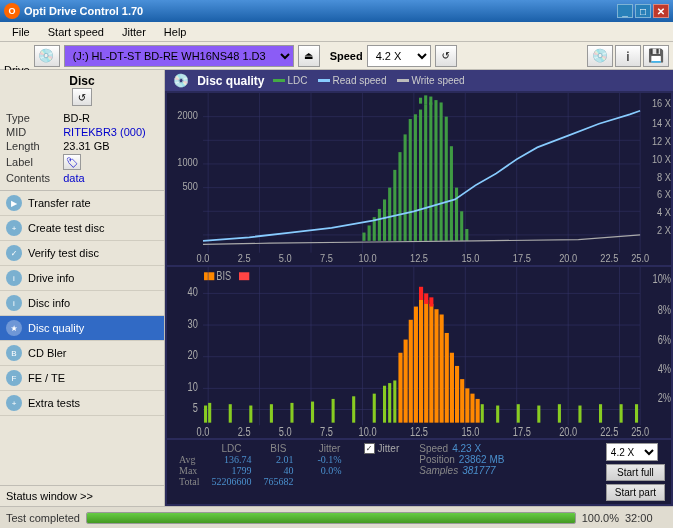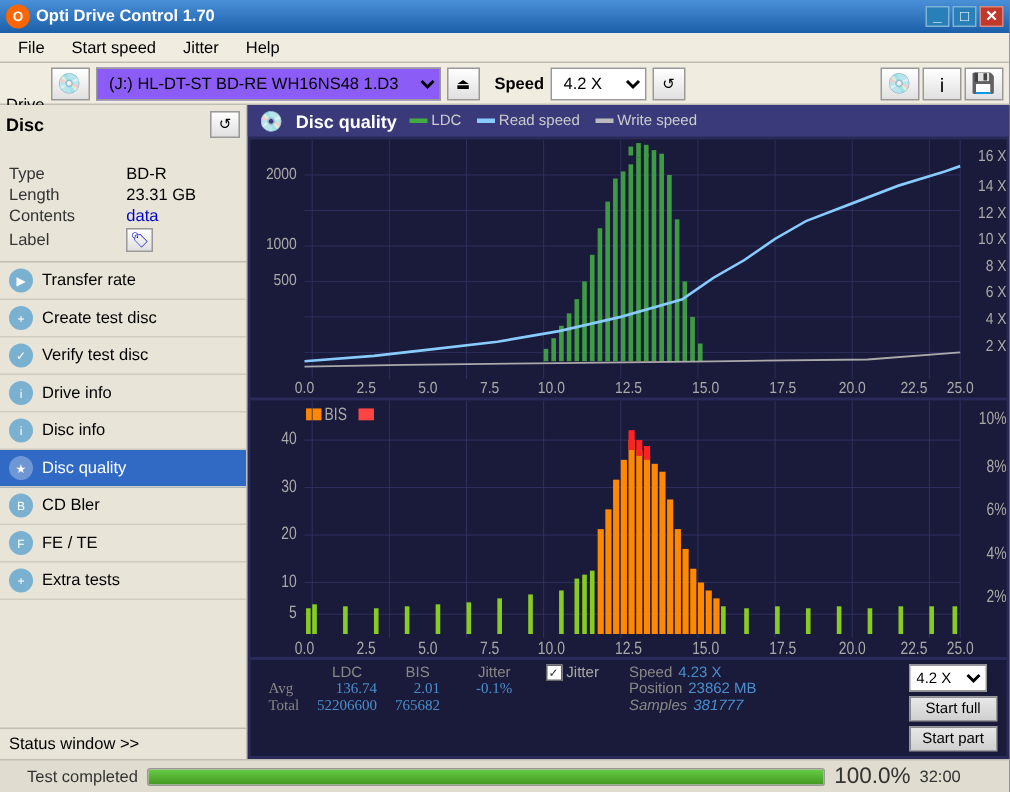--- a/index.html
+++ b/index.html
@@ -110,21 +110,22 @@
     }
     .disc-section {
       background: #e8e4d8;
       padding: 4px;
       border-bottom: 1px solid #c0bdb5;
     }
     .disc-header {
       display: flex;
       align-items: center;
       justify-content: space-between;
-      margin-bottom: 16px;
+      margin-bottom: 4px;
+      flex-direction: column;
     }
     .disc-title { font-weight: bold; font-size: 12px; }
     .disc-icon-btn {
       width: 20px; height: 18px;
       border: 1px solid #999;
       background: linear-gradient(to bottom, #fff, #e0e0e0);
       display: flex; align-items: center; justify-content: center;
       cursor: pointer; font-size: 10px;
     }
     .disc-info-table { width: 100%; font-size: 11px; }
@@ -236,37 +237,37 @@
       background: #e0dcd0;
       border-top: 1px solid #c0bdb5;
       display: flex;
       align-items: center;
       gap: 0;
     }
     .progress-section {
       flex: 1;
       display: flex;
       align-items: center;
-      padding: 0 18px;
+      padding: 0 6px;
       gap: 6px;
     }
     .status-text { font-size: 11px; color: #333; }
     .progress-bar-outer {
       flex: 1;
       height: 12px;
       background: #c0bdb5;
       border: 1px solid #999;
       border-radius: 2px;
       overflow: hidden;
     }
     .progress-bar-inner {
       height: 100%;
       background: linear-gradient(to bottom, #66cc44, #449922);
     }
-    .progress-pct { font-size: 15px; color: #333; min-width: 36px; text-align: right; }
+    .progress-pct { font-size: 11px; color: #333; min-width: 36px; text-align: right; }
     .time-display { font-size: 11px; color: #333; min-width: 42px; }
   </style>
 </head>
 <body>
 
 <div class="title-bar">
   <div class="title-bar-left">
     <div class="title-bar-icon">O</div>
     <span>Opti Drive Control 1.70</span>
   </div>
@@ -312,32 +313,36 @@
         <span class="disc-title">Disc</span>
         <div class="disc-icon-btn">↺</div>
       </div>
       <table class="disc-info-table">
         <tbody>
             <tr>
           <td>Type</td>
           <td class="black">BD-R</td>
         </tr>
         <tr>
+          <td>MID</td>
+          <td style="color:#0000cc">RITEKBR3 (000)</td>
+        </tr>
+        <tr>
           <td>Length</td>
           <td class="black" style="color:#000">23.31 GB</td>
-        </tr>
-        <tr>
-          <td>Contents</td>
-          <td style="color:#0000cc">data</td>
         </tr>
         <tr>
           <td>Label</td>
           <td>
             <div class="disc-icon-btn" style="width:18px;height:16px;">🏷</div>
           </td>
+        </tr>
+        <tr>
+          <td>Contents</td>
+          <td style="color:#0000cc">data</td>
         </tr>
       </tbody>
         </table>
     </div>
 
     <div class="nav-item">
       <div class="nav-icon">▶</div>
       <span>Transfer rate</span>
     </div>
     <div class="nav-item">
@@ -611,20 +616,27 @@
             <th>Jitter</th>
           </tr>
           <tr>
             <td class="label">Avg</td>
             <td>136.74</td>
             <td>2.01</td>
             <td></td>
             <td>-0.1%</td>
           </tr>
           <tr>
+            <td class="label">Max</td>
+            <td>1799</td>
+            <td>40</td>
+            <td></td>
+            <td>0.0%</td>
+          </tr>
+          <tr>
             <td class="label">Total</td>
             <td>52206600</td>
             <td>765682</td>
             <td></td>
             <td></td>
           </tr>
         </tbody>
           </table>
 
         <div style="display:flex;flex-direction:column;gap:2px;margin-left:6px;">

